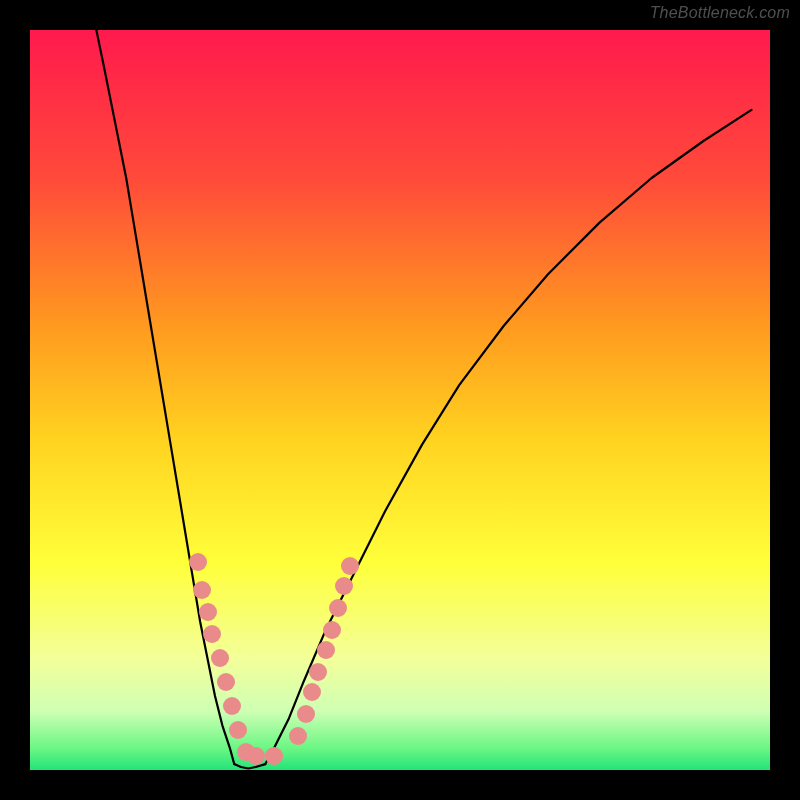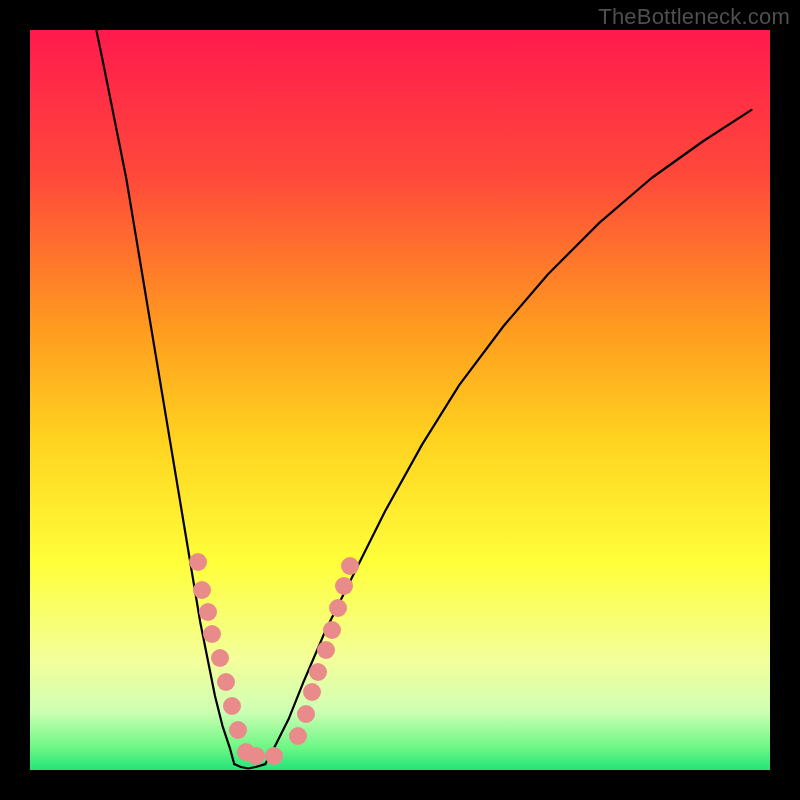--- a/index.html
+++ b/index.html
@@ -23,24 +23,25 @@
     top: 30px;
     width: 740px;
     height: 740px;
     overflow: hidden;
   }
   .watermark {
     position: absolute;
     top: 4px;
     right: 10px;
     color: #4f4f4f;
-    font-size: 22px;
+    font-size: 16px;
     font-weight: 400;
     letter-spacing: 0.2px;
     z-index: 5;
+    font-style: italic;
   }
   svg { display:block; }
 </style>
 </head>
 <body>
 
 <div class="frame">
 
   <div class="watermark">TheBottleneck.com</div>
 

